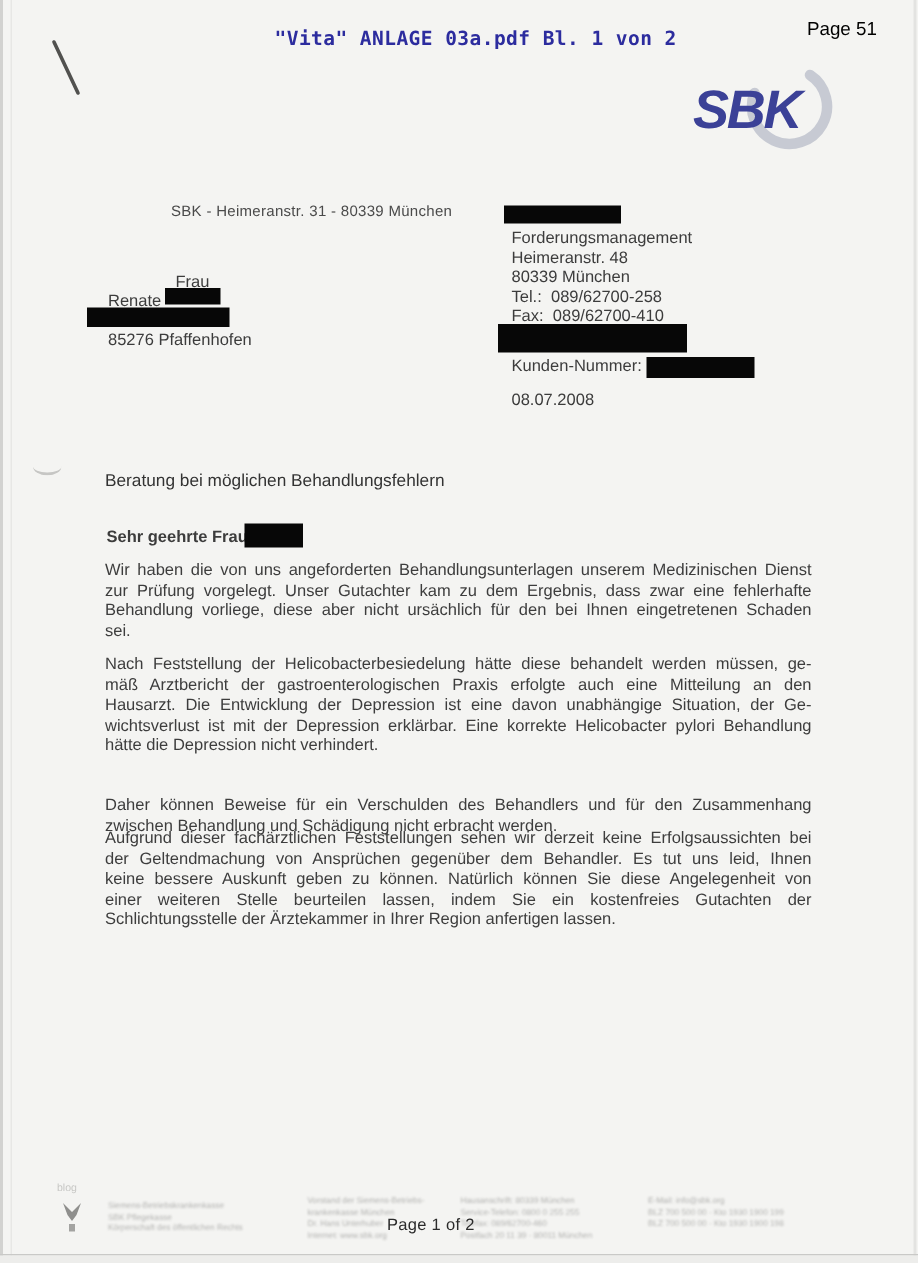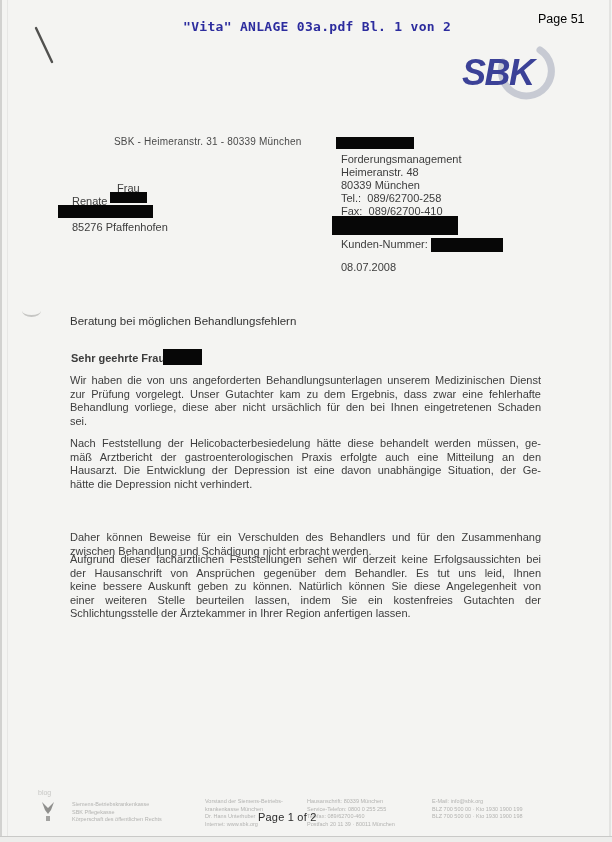--- a/index.html
+++ b/index.html
@@ -109,29 +109,30 @@
   <div class="abs para" style="top:374px;">
       <div class="jline">Wir haben die von uns angeforderten Behandlungsunterlagen unserem Medizinischen Dienst</div>
       <div class="jline">zur Prüfung vorgelegt. Unser Gutachter kam zu dem Ergebnis, dass zwar eine fehlerhafte</div>
       <div class="jline">Behandlung vorliege, diese aber nicht ursächlich für den bei Ihnen eingetretenen Schaden</div>
       <div class="jline last">sei.</div>
     </div>
   <div class="abs para" style="top:437px;">
       <div class="jline">Nach Feststellung der Helicobacterbesiedelung hätte diese behandelt werden müssen, ge-</div>
       <div class="jline">mäß Arztbericht der gastroenterologischen Praxis erfolgte auch eine Mitteilung an den</div>
       <div class="jline">Hausarzt. Die Entwicklung der Depression ist eine davon unabhängige Situation, der Ge-</div>
+      <div class="jline">wichtsverlust ist mit der Depression erklärbar. Eine korrekte Helicobacter pylori Behandlung</div>
       <div class="jline last">hätte die Depression nicht verhindert.</div>
     </div>
   <div class="abs para" style="top:512px;margin-top:19px;">
       <div class="jline">Daher können Beweise für ein Verschulden des Behandlers und für den Zusammenhang</div>
       <div class="jline last">zwischen Behandlung und Schädigung nicht erbracht werden.</div>
     </div>
   <div class="abs para" style="top:553px;">
       <div class="jline">Aufgrund dieser fachärztlichen Feststellungen sehen wir derzeit keine Erfolgsaussichten bei</div>
-      <div class="jline">der Hausanschrift von Ansprüchen gegenüber dem Behandler. Es tut uns leid, Ihnen</div>
+      <div class="jline">der Geltendmachung von Ansprüchen gegenüber dem Behandler. Es tut uns leid, Ihnen</div>
       <div class="jline">keine bessere Auskunft geben zu können. Natürlich können Sie diese Angelegenheit von</div>
       <div class="jline">einer weiteren Stelle beurteilen lassen, indem Sie ein kostenfreies Gutachten der</div>
       <div class="jline last">Schlichtungsstelle der Ärztekammer in Ihrer Region anfertigen lassen.</div>
     </div>
 
   <div class="abs footer-logo-text">blog</div>
   <svg class="abs footer-logo-glyph" width="16" height="26">
     <path d="M2 3 L8 9 L14 3 L11 11 L8 15 L5 11 Z" fill="#8f8f8d"></path>
     <rect x="6" y="17" width="4" height="5" fill="#a3a3a1"></rect>
   </svg>

